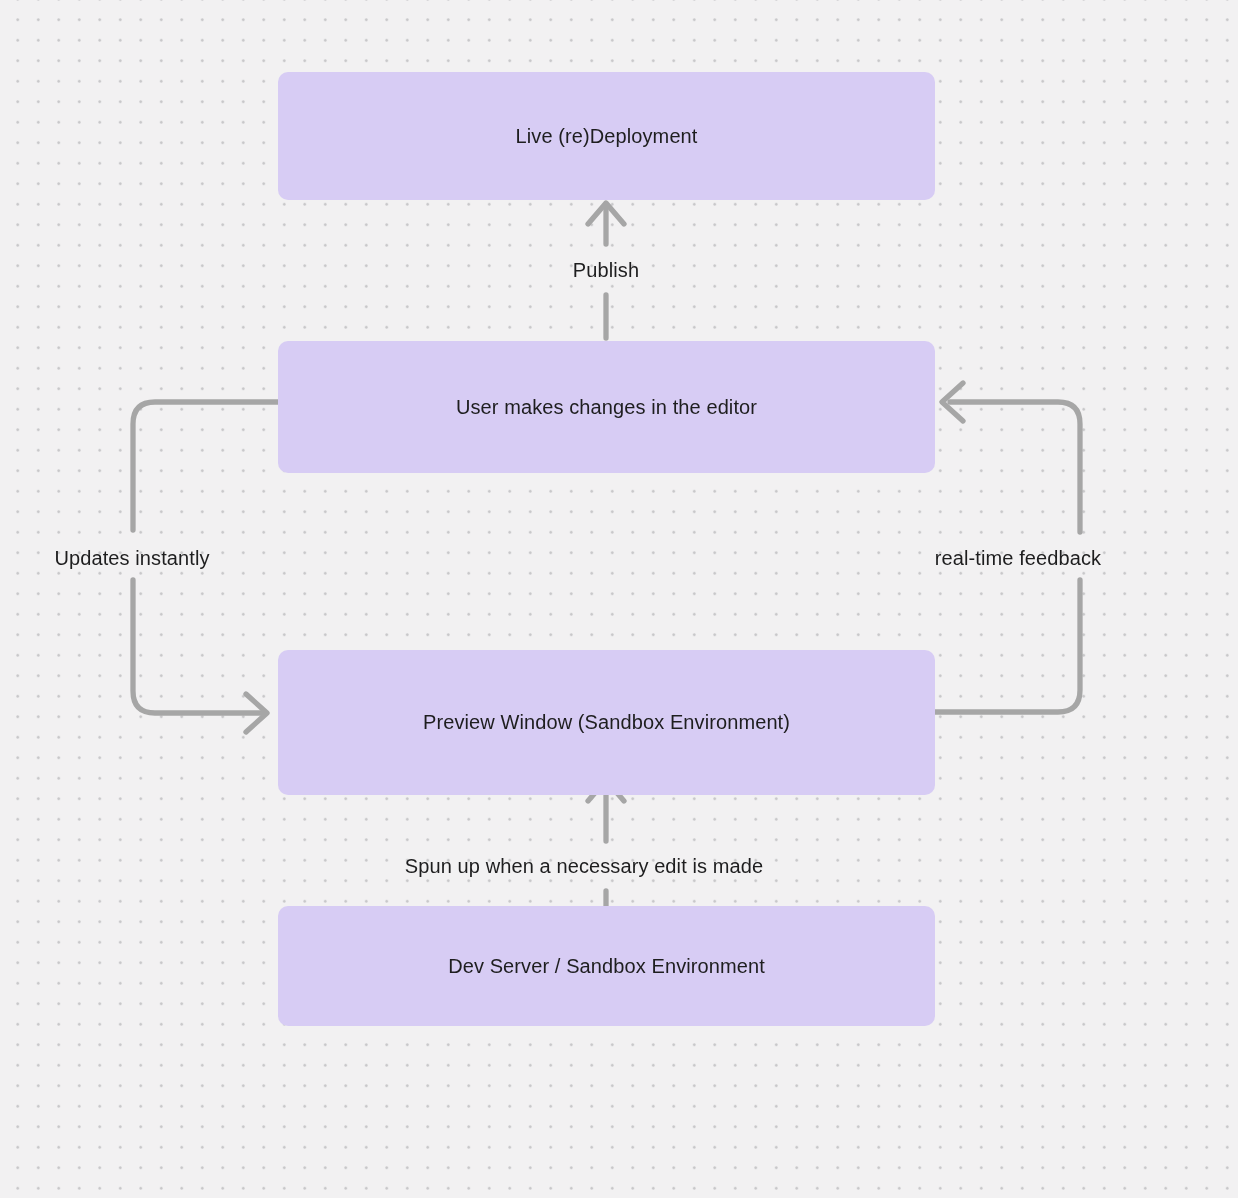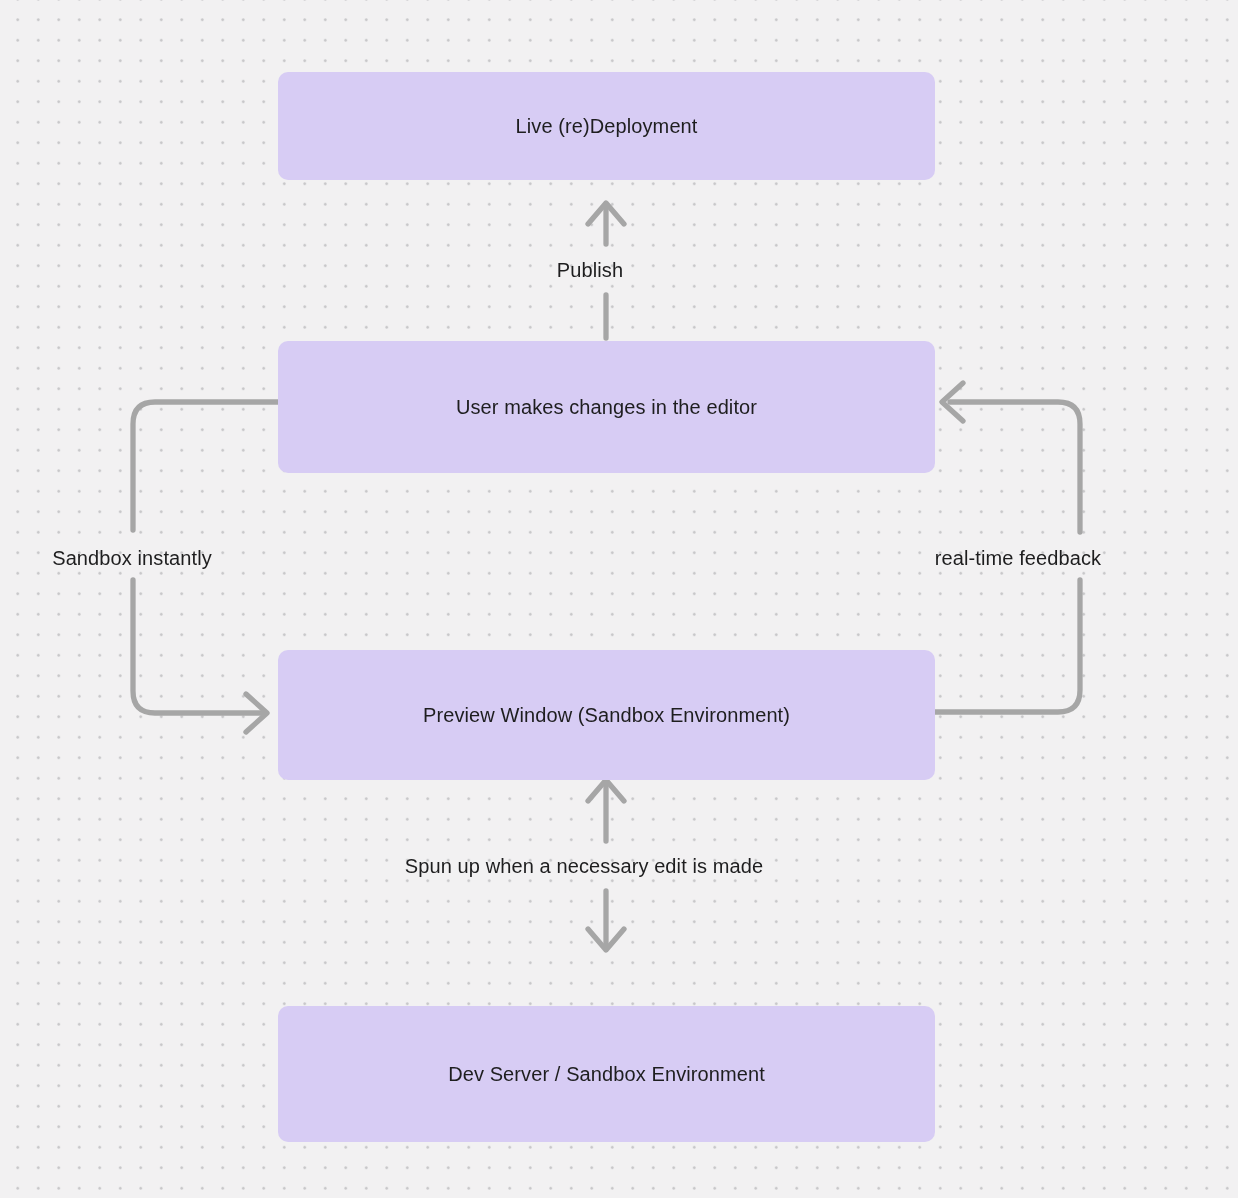--- a/index.html
+++ b/index.html
@@ -37,32 +37,32 @@
     left: 278px;
     width: 657px;
     background: #d7ccf4;
     border-radius: 10px;
     display: flex;
     align-items: center;
     justify-content: center;
     font-size: 20px;
     letter-spacing: 0.1px;
   }
-  .node-1 { top: 72px;  height: 108px; }
+  .node-1 { top: 72px;  height: 128px; }
   .node-2 { top: 341px; height: 132px; }
-  .node-3 { top: 650px; height: 130px; }
-  .node-4 { top: 1006px; height: 136px; }
+  .node-3 { top: 650px; height: 145px; }
+  .node-4 { top: 906px; height: 120px; }
   .edge-label {
     position: absolute;
     transform: translate(-50%, -50%);
     font-size: 20px;
     white-space: nowrap;
     letter-spacing: 0.1px;
   }
-  .label-publish  { left: 590px;  top: 270px; }
+  .label-publish  { left: 606px;  top: 270px; }
   .label-updates  { left: 132px;  top: 558px; }
   .label-feedback { left: 1018px; top: 558px; }
   .label-spunup   { left: 584px;  top: 866px; text-align: right; }
 </style>
 </head>
 <body>
 
 <svg class="edge-layer" viewBox="0 0 1238 1198" aria-hidden="true">
 
   <polyline points="588,224 606,203 624,224"></polyline>
@@ -93,15 +93,15 @@
 
 <div class="node node-3">
   <span>Preview Window (Sandbox Environment)</span>
 </div>
 
 <div class="node node-4">
   <span>Dev Server / Sandbox Environment</span>
 </div>
 
 <div class="edge-label label-publish">Publish</div>
-<div class="edge-label label-updates">Sandbox instantly</div>
+<div class="edge-label label-updates">Updates instantly</div>
 <div class="edge-label label-feedback">real-time feedback</div>
 <div class="edge-label label-spunup">Spun up when a necessary edit is made</div>
 
 </body></html>

